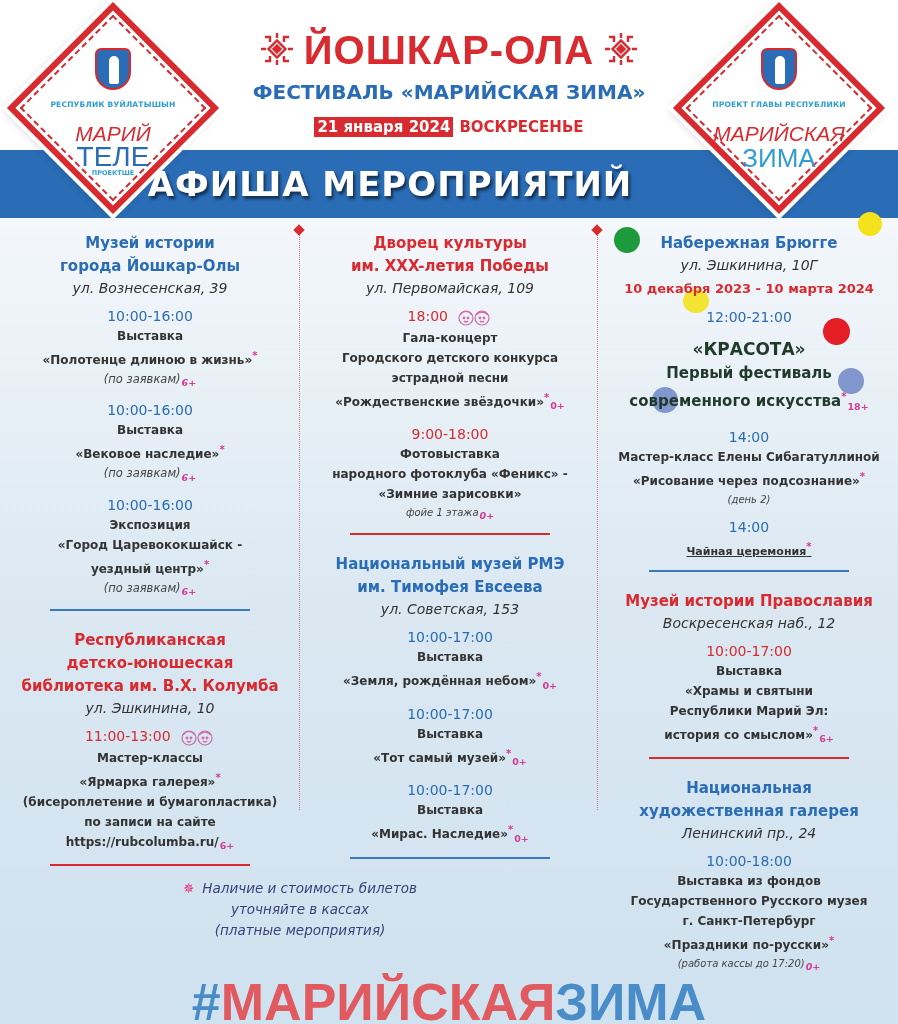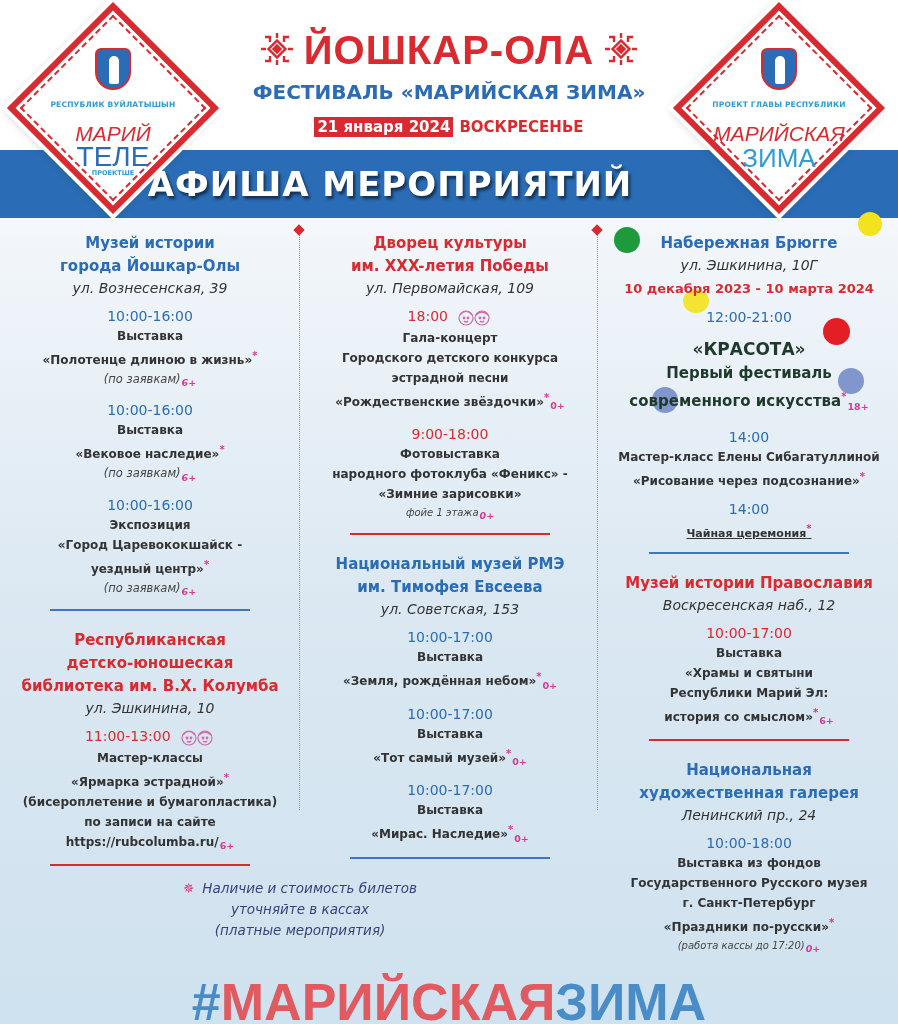--- a/index.html
+++ b/index.html
@@ -231,21 +231,21 @@
               <path d="M4 9 Q10 2 16 9 M20 9 Q26 3 32 9"></path>
               <circle cx="8" cy="12" r="0.8"></circle>
               <circle cx="12" cy="12" r="0.8"></circle>
               <circle cx="24" cy="12" r="0.8"></circle>
               <circle cx="28" cy="12" r="0.8"></circle>
               <path d="M8 15 Q10 17 12 15 M24 15 Q26 17 28 15"></path>
             </g>
           </svg>
       </div>
       <div class="event-line">Мастер-классы</div>
-      <div class="event-line"><span>«Ярмарка эстрадной»</span><span class="star">*</span></div>
+      <div class="event-line"><span>«Ярмарка галерея»</span><span class="star">*</span></div>
       <div class="event-line">(бисероплетение и бумагопластика)</div>
       <div class="event-line">по записи на сайте</div>
       <div class="event-line"><span>https://rubcolumba.ru/</span><span class="age">6+</span></div>
     </div>
     <div class="sep red"></div>
   </div>
 </div>
 
 <div class="col col-2">
   <div class="venue">
@@ -319,20 +319,21 @@
     <div class="event">
       <div class="event-time blue" style="margin-bottom:10px;">12:00-21:00</div>
       <div class="event-line big" style="font-size:17px;">«КРАСОТА»</div>
       <div class="event-line big">Первый фестиваль</div>
       <div class="event-line big"><span>современного искусства</span><span class="star">*</span><span class="age">18+</span></div>
     </div>
     <div class="event">
       <div class="event-time blue">14:00</div>
       <div class="event-line">Мастер-класс Елены Сибагатуллиной</div>
       <div class="event-line"><span>«Рисование через подсознание»</span><span class="star">*</span></div>
+      <div class="event-note small">(день 2)</div>
     </div>
     <div class="event">
       <div class="event-time blue">14:00</div>
       <div class="event-line" style="font-size:11px;text-decoration:underline;"><span>Чайная церемония</span><span class="star">*</span></div>
     </div>
     <div class="sep blue"></div>
   </div>
 
   <div class="venue">
     <div class="venue-name red">

